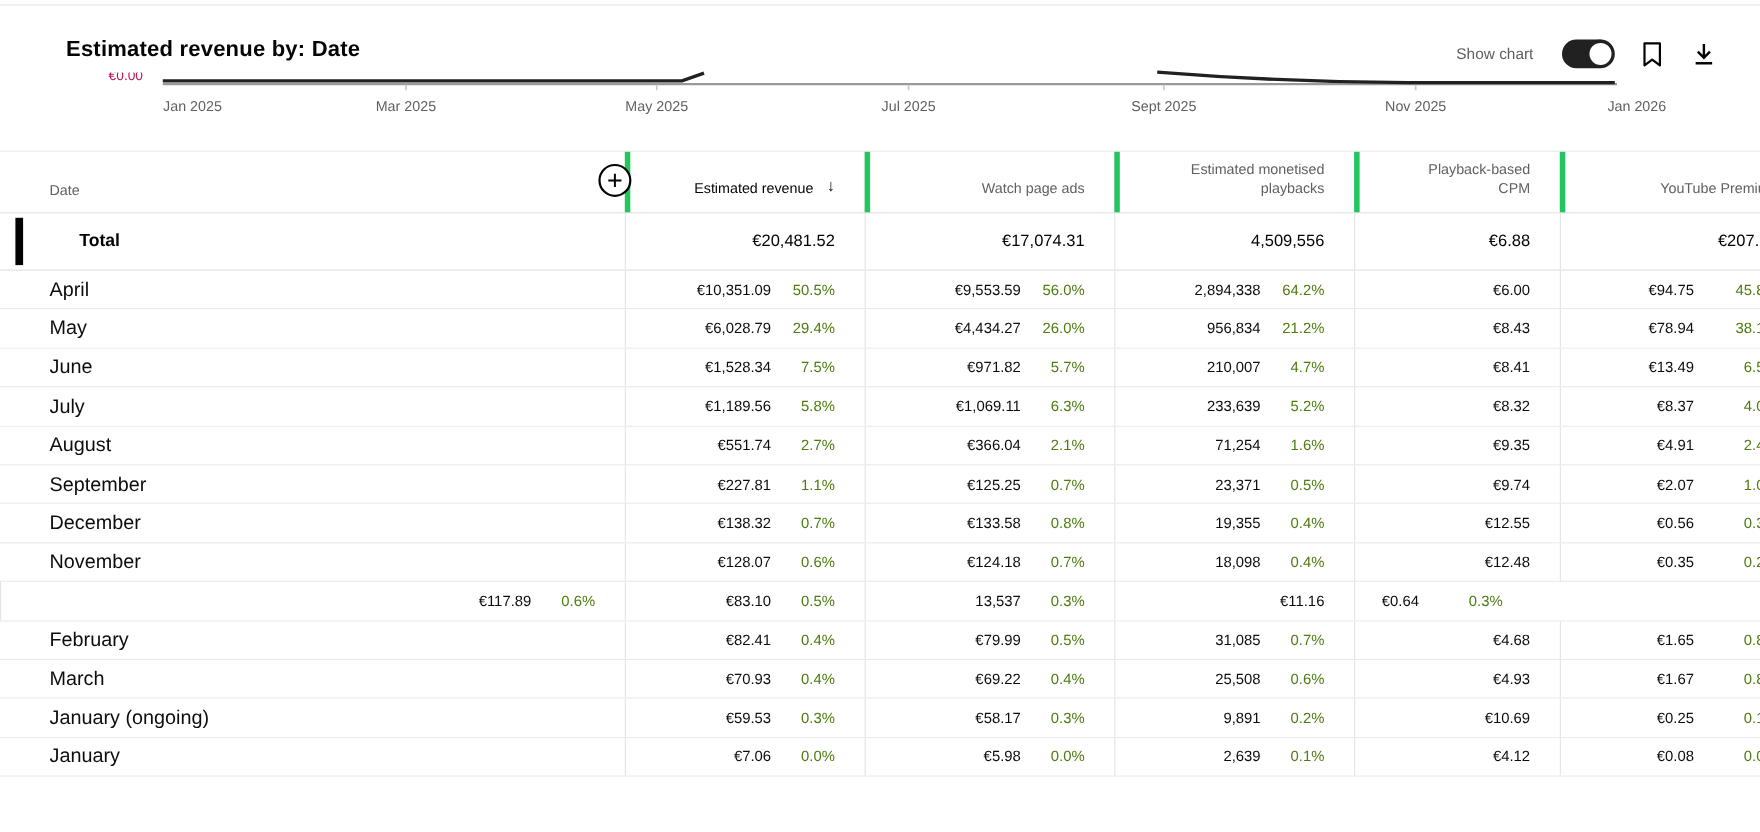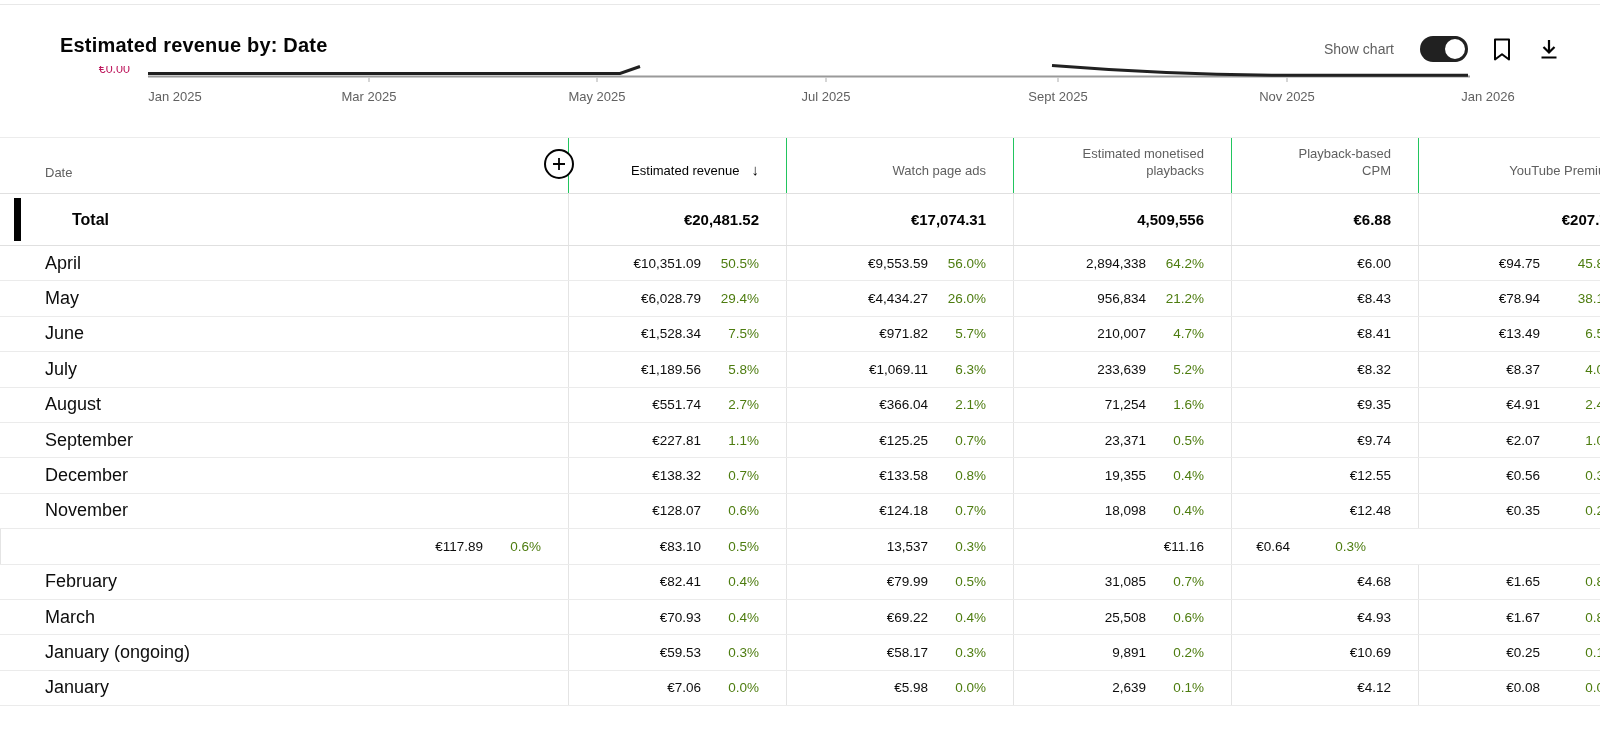--- a/index.html
+++ b/index.html
@@ -21,29 +21,29 @@
   .yzero span{display:block;margin-top:-4px;font-size:12.5px;color:#be185d;}
   .chart-svg{position:absolute;left:0;top:0;}
   .x-label{position:absolute;top:29px;transform:translateX(-50%);font-size:13px;color:#616161;white-space:nowrap;}
 
   
   .table{position:absolute;top:137px;left:0;width:1668px;color:#0d0d0d;}
   .grid{display:grid;grid-template-columns:568px 218px 227px 218px 187px 250px;box-sizing:border-box;}
   .thead{height:57px;border-top:1px solid #ececec;border-bottom:1px solid #e0e0e0;}
   .hcell{display:flex;align-items:flex-end;padding-bottom:13px;font-size:13px;color:#606060;box-sizing:border-box;}
   .h-date{padding-left:45px;}
-  .h-money{justify-content:flex-end;padding-right:27px;border-left:1px solid #22c55e;text-align:right;white-space:pre-line;line-height:1.35;}
+  .h-money{justify-content:flex-end;padding-right:27px;border-left:5px solid #22c55e;text-align:right;white-space:pre-line;line-height:1.35;}
   .h-prem{padding-right:52px;}
   .h-sorted{color:#030303;}
   .sort-arrow{font-size:15px;margin-left:12px;color:#030303;}
 
   .total-row{height:52px;border-bottom:1px solid #e0e0e0;position:relative;}
   .total-bar{position:absolute;left:14px;top:4px;bottom:4px;width:7px;background:#030303;}
   .t-date{display:flex;align-items:center;padding-left:72px;font-size:16px;font-weight:700;color:#030303;}
-  .t-money{display:flex;align-items:center;justify-content:flex-end;padding-right:27px;border-left:1px solid #e4e4e4;font-size:15px;font-weight:700;color:#030303;box-sizing:border-box;}
+  .t-money{display:flex;align-items:center;justify-content:flex-end;padding-right:27px;border-left:1px solid #e4e4e4;font-size:15px;font-weight:400;color:#030303;box-sizing:border-box;}
   .t-prem{padding-right:52px;}
 
   .trow{height:35.4px;border-bottom:1px solid #ebebeb;cursor:pointer;}
   .cell{display:flex;align-items:center;box-sizing:border-box;}
   .c-date{padding-left:45px;font-size:18px;color:#0d0d0d;}
   .money{justify-content:flex-end;padding-right:27px;border-left:1px solid #e4e4e4;font-size:13.5px;color:#0d0d0d;}
   .money .val{flex:1;text-align:right;}
   .money .pct{width:58px;text-align:right;color:#4d7c0f;}
   .money.prem{padding-right:52px;}
   .money.prem .pct{width:76px;}

